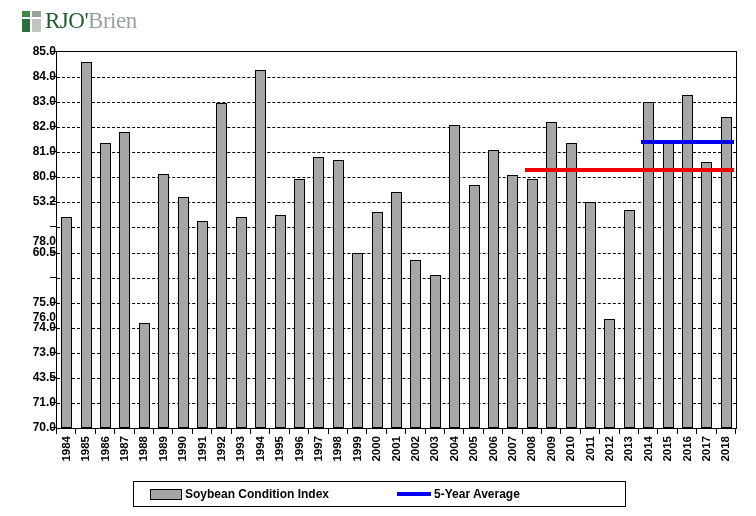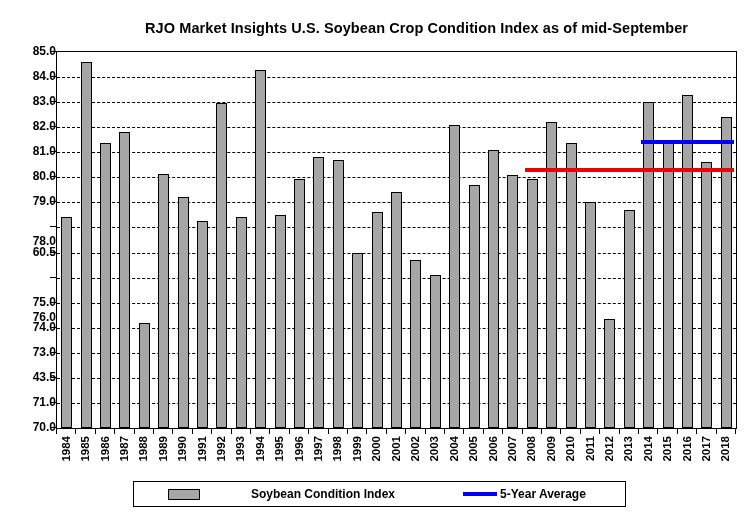--- a/index.html
+++ b/index.html
@@ -162,21 +162,21 @@
     background: #ffffff;
     display: flex;
     align-items: center;
     box-sizing: border-box;
   }
   .legend-item {
     display: flex;
     align-items: center;
     white-space: nowrap;
   }
-  .legend-item.it0 { margin-left: 34px; gap: 48px; }
+  .legend-item.it0 { margin-left: 16px; }
   .legend-item.it1 { margin-left: 68px; text-align: right; }
   .legend-item.it2 { margin-left: 66px; }
   .legend-swatch-bar {
     width: 32px; height: 11px;
     background: #a6a6a6;
     border: 1px solid #000000;
     box-sizing: border-box;
     margin-right: 3px;
   }
   .legend-swatch-line {
@@ -189,38 +189,47 @@
     font-size: 12px;
     font-weight: bold;
     color: #000000;
   }
 </style>
 </head>
 <body>
 
 <div id="header">
 
-
-  <div id="chart-title">RJO Market Insights U.S. Soybean Crop Condition Index as of mid-September</div>
+  <div id="logo-wrap">
+    <span id="logo-mark">
+      <span class="sq sq-tl"></span>
+      <span class="sq sq-tr"></span>
+      <span class="sq sq-bl"></span>
+      <span class="sq sq-br"></span>
+    </span>
+    <span class="logo-rjo">RJO'</span>
+      <span class="logo-brien">Brien</span>
+  </div>
+
 </div>
 
 <div id="yaxis">
     <div class="ytick-label" style="top: 0px;">85.0</div>
     <div class="ytick-mark" style="top: 0px;"></div>
     <div class="ytick-label" style="top: 25.0667px;">84.0</div>
     <div class="ytick-mark" style="top: 25.0667px;"></div>
     <div class="ytick-label" style="top: 50.1333px;">83.0</div>
     <div class="ytick-mark" style="top: 50.1333px;"></div>
     <div class="ytick-label" style="top: 75.2px;">82.0</div>
     <div class="ytick-mark" style="top: 75.2px;"></div>
     <div class="ytick-label" style="top: 100.267px;">81.0</div>
     <div class="ytick-mark" style="top: 100.267px;"></div>
     <div class="ytick-label" style="top: 125.333px;">80.0</div>
     <div class="ytick-mark" style="top: 125.333px;"></div>
-    <div class="ytick-label" style="top: 150.4px;">79.0</div>
+    <div class="ytick-label" style="top: 150.4px;">53.2</div>
     <div class="ytick-mark" style="top: 150.4px;"></div>
     <div class="ytick-label" style="top: 190px;">78.0</div>
     <div class="ytick-mark" style="top: 175.467px;"></div>
     <div class="ytick-label" style="top: 200.533px;">60.5</div>
     <div class="ytick-mark" style="top: 200.533px;"></div>
     <div class="ytick-label" style="top: 236px; margin-top: 30px;">76.0</div>
     <div class="ytick-mark" style="top: 225.6px;"></div>
     <div class="ytick-label" style="top: 250.667px;">75.0</div>
     <div class="ytick-mark" style="top: 250.667px;"></div>
     <div class="ytick-label" style="top: 275.733px;">74.0</div>

